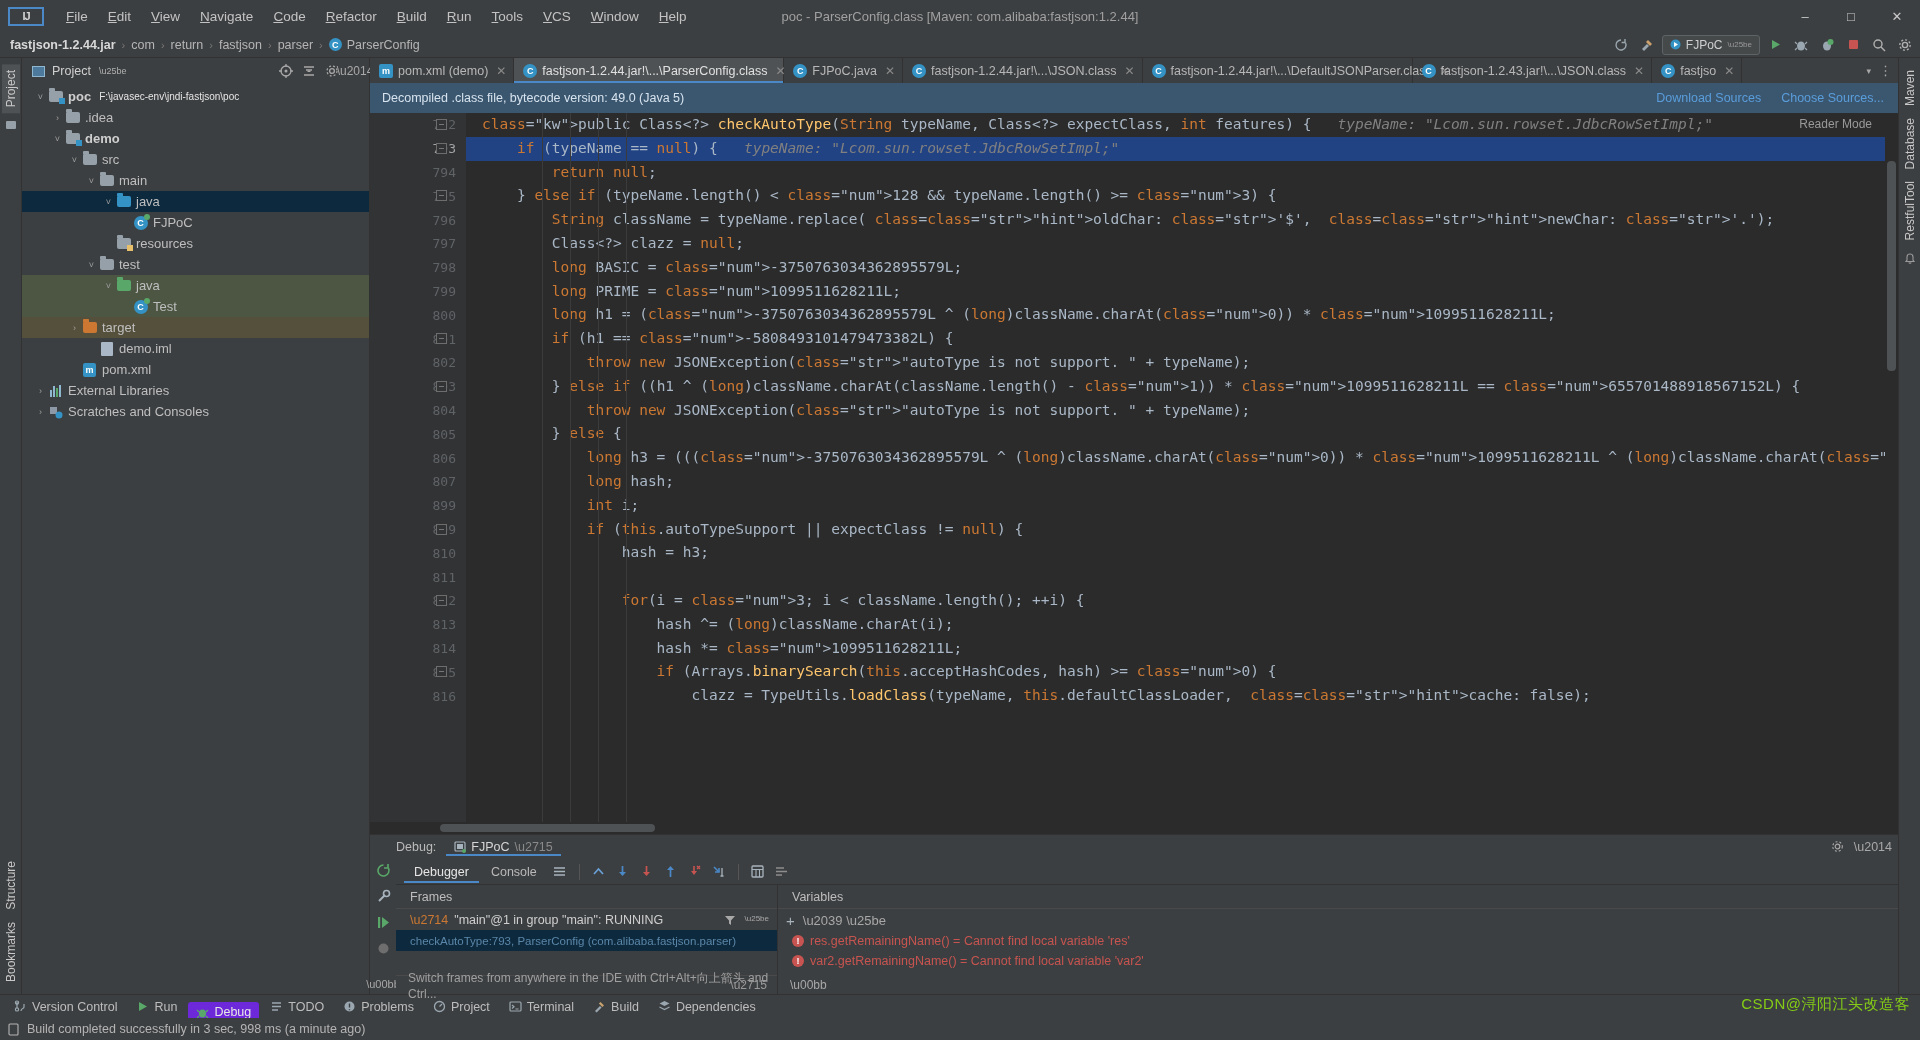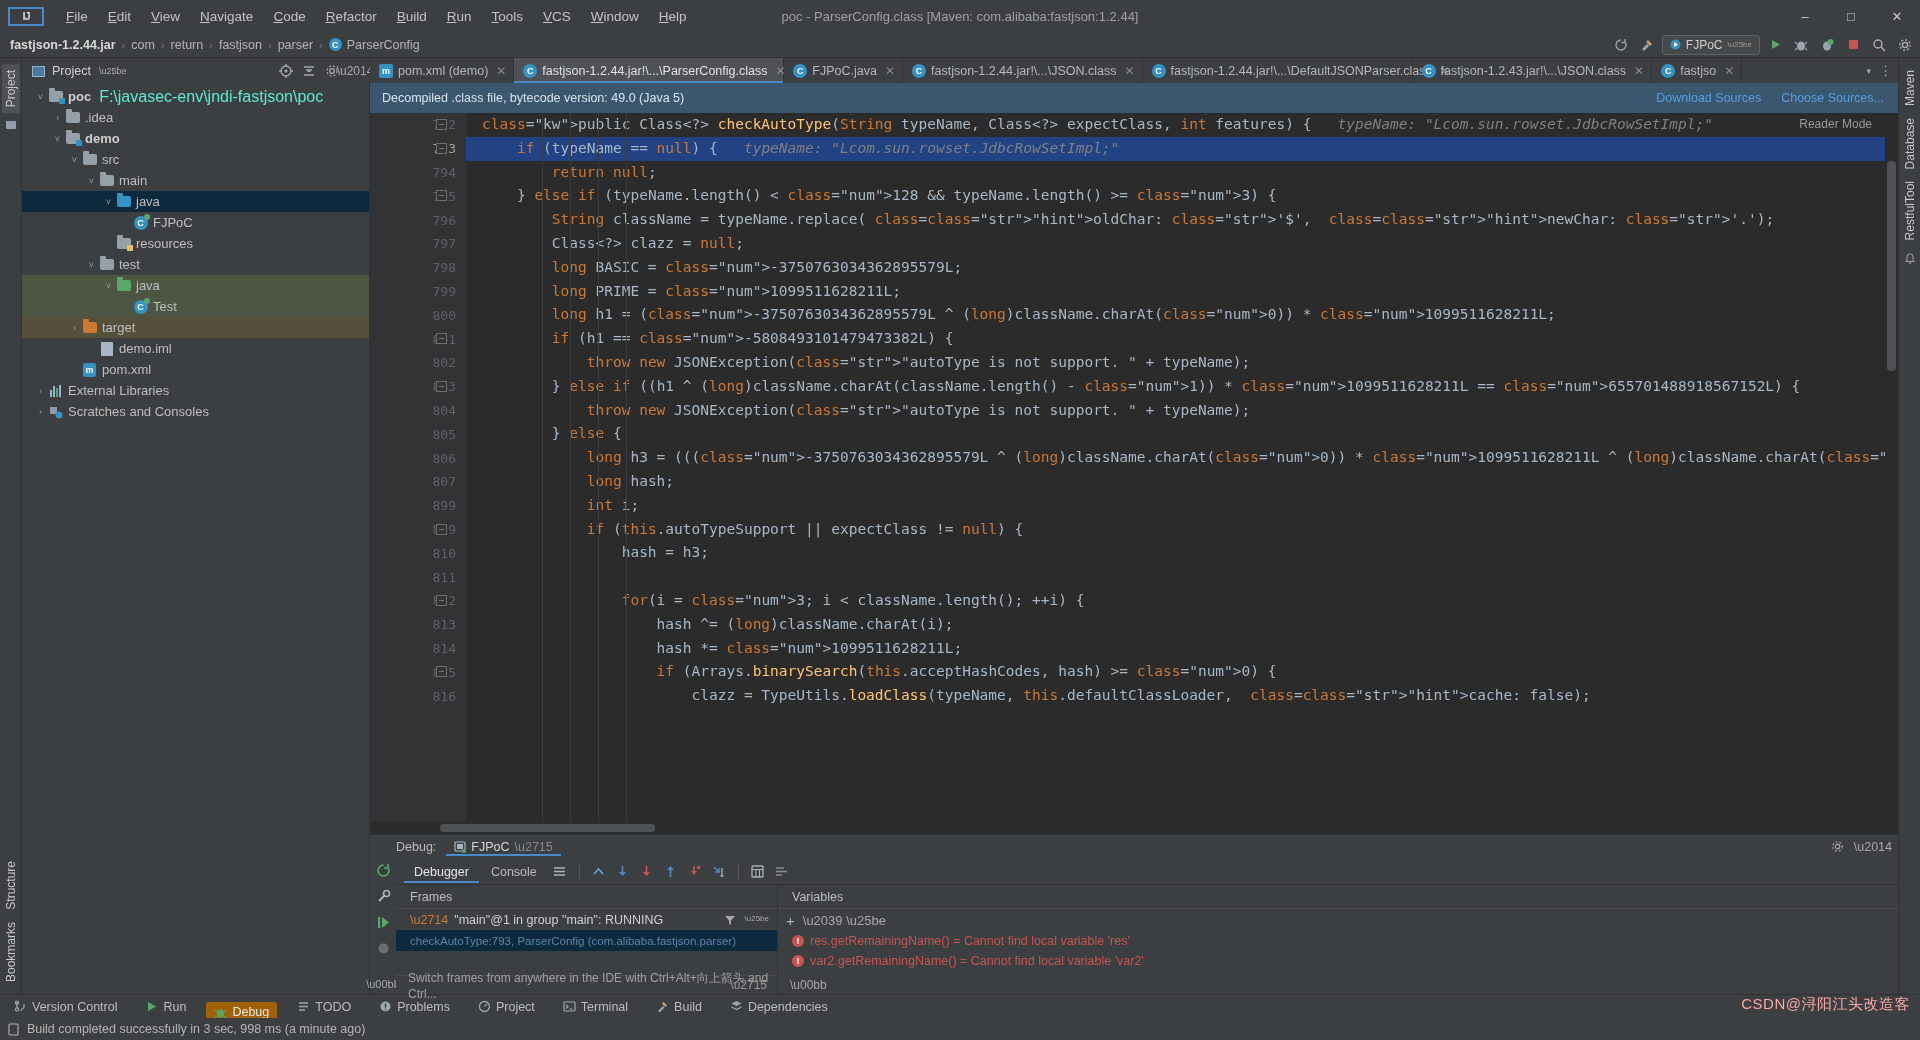--- a/index.html
+++ b/index.html
@@ -77,21 +77,21 @@
   .trow { height: 21px; display: flex; align-items: center; white-space: nowrap;
           padding-right: 4px; }
   .trow.sel-blue { background: #0d293e; }
   .trow.sel-green { background: #4c5643; }
   .trow.sel-brown { background: #55503c; }
   .tarrow { width: 13px; text-align: center; color: #a0a0a0; font-size: 9px; flex: none; }
   .tico { width: 17px; display: flex; align-items: center; justify-content: center;
           flex: none; margin-right: 4px; }
   .tlabel { color: #bfbfbf; }
   .tlabel.b { font-weight: bold; color: #cfcfcf; }
-  .tpath { color: #5eead4; margin-left: 8px; font-size: 16px; }
+  .tpath { color: #e5e5e5; margin-left: 8px; font-size: 10px; }
   
   .fld { width: 14px; height: 11px; border-radius: 1px 2px 2px 2px; position: relative; display:inline-block; }
   .fld::before { content:""; position: absolute; top: -3px; left: 0; width: 6px; height: 3px;
                  border-radius: 1px 1px 0 0; background: inherit; }
   .fld.grey { background: #96a0a8; }
   .fld.blue { background: #3592c4; }
   .fld.green { background: #59a869; }
   .fld.orange { background: #cc7832; }
   .fld .badge { position:absolute; right:-2px; bottom:-2px; width:6px; height:6px; background:#3592c4; }
   .fld .badge.y { background:#e8bf6a; }
@@ -193,31 +193,31 @@
                  color: #6e6e6e; font-size: 12.5px; font-style: italic; padding-left: 6px; }
   .var-row { height: 20px; display: flex; align-items: center; gap: 6px; padding-left: 14px;
              font-size: 12.5px; color: #c75450; }
   .err-ico { width: 12px; height: 12px; border-radius: 50%; background: #c75450;
              color: #fff; font-size: 9px; font-weight: bold; display: flex;
              align-items: center; justify-content: center; flex: none; }
   .var-name { color: #c75450; }
 
   
   .tw-bar { height: 24px; background: #3c3f41; display: flex; align-items: center;
-            gap: 12px; padding-left: 6px; flex: none; border-top: 1px solid #323232; }
+            gap: 3px; padding-left: 6px; flex: none; border-top: 1px solid #323232; }
   .tw { display: flex; align-items: center; gap: 5px; padding: 3px 8px;
         font-size: 12.5px; color: #bdbdbd; border-radius: 3px; }
-  .tw.active { background: #a16207; color: #e6e6e6; margin-top: 11px; }
+  .tw.active { background: #6d28d9; color: #e6e6e6; margin-top: 11px; }
 
   
   .status { height: 22px; background: #3c3f41; display: flex; align-items: center;
             padding-left: 8px; font-size: 12.5px; color: #b4b4b4; flex: none;
             position: relative; }
   .status-right { position: absolute; right: 10px; display: flex; align-items: center; gap: 12px; }
-  .watermark { position: absolute; right: 10px; bottom: 26px; color: #fca5a5;
+  .watermark { position: absolute; right: 10px; bottom: 26px; color: #84cc16;
                font-size: 15px; letter-spacing: .5px; }
 
   svg { display: block; }
 </style>
 </head>
 <body>
 
 <div class="app">
 
   <div class="menubar">

